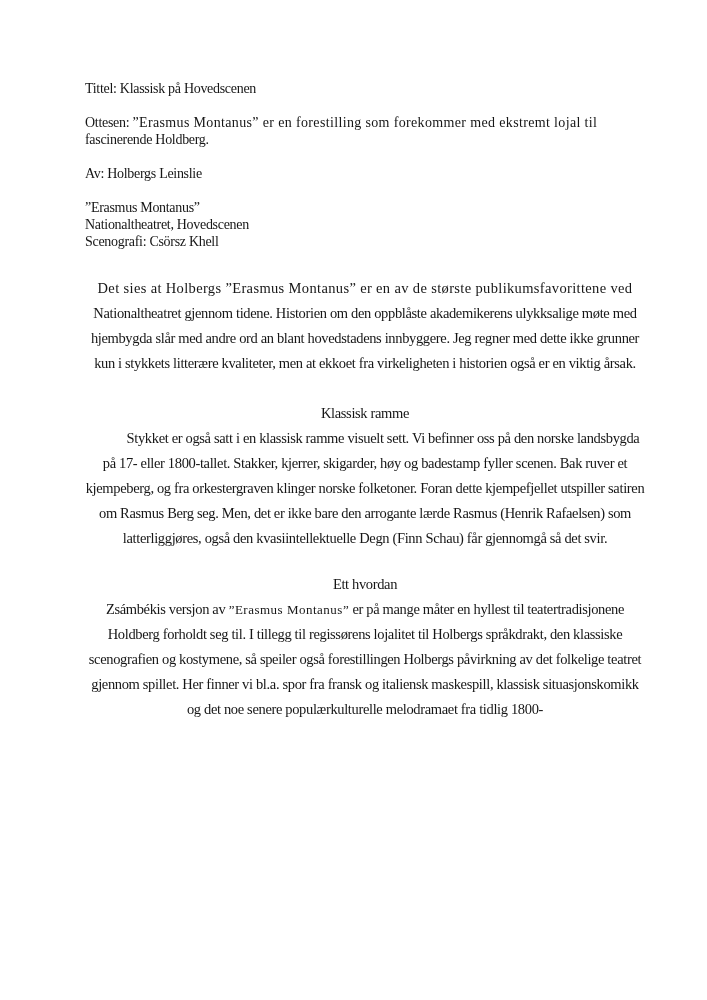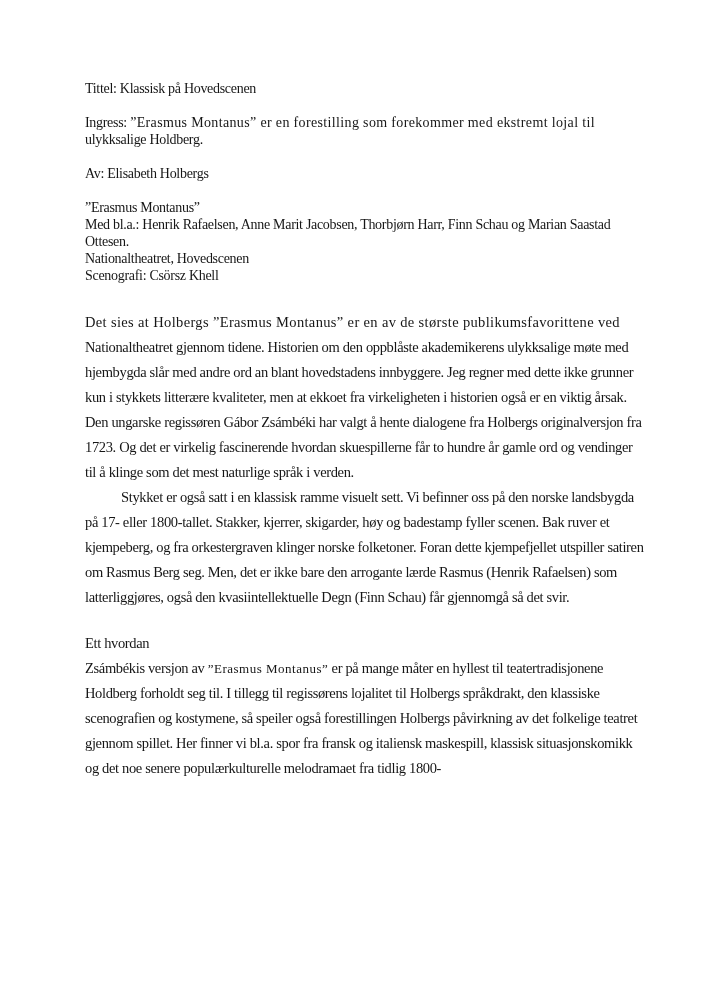--- a/index.html
+++ b/index.html
@@ -33,20 +33,21 @@
     line-height: 17px;
     letter-spacing: -0.3px;
     margin: 0;
   }
   
   .body {
     font-size: 14.5px;
     line-height: 25px;
     letter-spacing: -0.35px;
     margin: 0;
+    text-align: center;
   }
   .lead {
     margin-top: 26px;
   }
   .heading {
     margin-top: 25px;
   }
   .heading.gap2 {
     margin-top: 21px;
   }
@@ -62,35 +63,34 @@
     letter-spacing: 0.5px;
   }
 </style>
 </head>
 <body>
 
 <div class="page">
 
   <p class="meta"><span>Tittel: Klassisk på Hovedscenen</span></p>
 
-  <p class="meta"><span>Ingress: </span><span class="times">”Erasmus Montanus” er en forestilling som forekommer med ekstremt lojal til</span><span> ulykksalige Holdberg.</span></p>
+  <p class="meta"><span>Ottesen: </span><span class="times">”Erasmus Montanus” er en forestilling som forekommer med ekstremt lojal til</span><span> fascinerende Holdberg.</span></p>
 
-  <p class="meta">Av: Elisabeth Holbergs</p>
+  <p class="meta">Av: Holbergs Leinslie</p>
 
   <div class="credits">
     <p class="times">”Erasmus Montanus”</p>
-    <p>Med bl.a.: Henrik Rafaelsen, Anne Marit Jacobsen, Thorbjørn Harr, Finn Schau og Marian Saastad Ottesen.</p>
     <p>Nationaltheatret, Hovedscenen</p>
     <p>Scenografi: Csörsz Khell</p>
   </div>
 
   <p class="body lead"><span class="times">Det sies at Holbergs ”Erasmus Montanus” er en av de største publikumsfavorittene ved </span><span>Nationaltheatret gjennom tidene. Historien om den oppblåste akademikerens ulykksalige møte med hjembygda slår med andre ord an blant hovedstadens innbyggere. Jeg regner med dette ikke grunner kun i stykkets litterære kvaliteter, men at ekkoet fra virkeligheten i historien også er en viktig årsak.</span></p>
 
+  <p class="body heading">Klassisk ramme</p>
 
-  <p class="body">Den ungarske regissøren Gábor Zsámbéki har valgt å hente dialogene fra Holbergs originalversjon fra 1723. Og det er virkelig fascinerende hvordan skuespillerne får to hundre år gamle ord og vendinger til å klinge som det mest naturlige språk i verden.</p>
 
   <p class="body indent">Stykket er også satt i en klassisk ramme visuelt sett. Vi befinner oss på den norske landsbygda på 17- eller 1800-tallet. Stakker, kjerrer, skigarder, høy og badestamp fyller scenen. Bak ruver et kjempeberg, og fra orkestergraven klinger norske folketoner. Foran dette kjempefjellet utspiller satiren om Rasmus Berg seg. Men, det er ikke bare den arrogante lærde Rasmus (Henrik Rafaelsen) som latterliggjøres, også den kvasiintellektuelle Degn (Finn Schau) får gjennomgå så det svir.</p>
 
   <p class="body heading gap2">Ett hvordan</p>
 
   <p class="body"><span>Zsámbékis versjon av </span><span class="times small">”Erasmus Montanus”</span><span> er på mange måter en hyllest til teatertradisjonene Holdberg forholdt seg til. I tillegg til regissørens lojalitet til Holbergs språkdrakt, den klassiske scenografien og kostymene, så speiler også forestillingen Holbergs påvirkning av det folkelige teatret gjennom spillet. Her finner vi bl.a. spor fra fransk og italiensk maskespill, klassisk situasjonskomikk og det noe senere populærkulturelle melodramaet fra tidlig 1800-</span></p>
 
 </div>
 
 </body></html>

